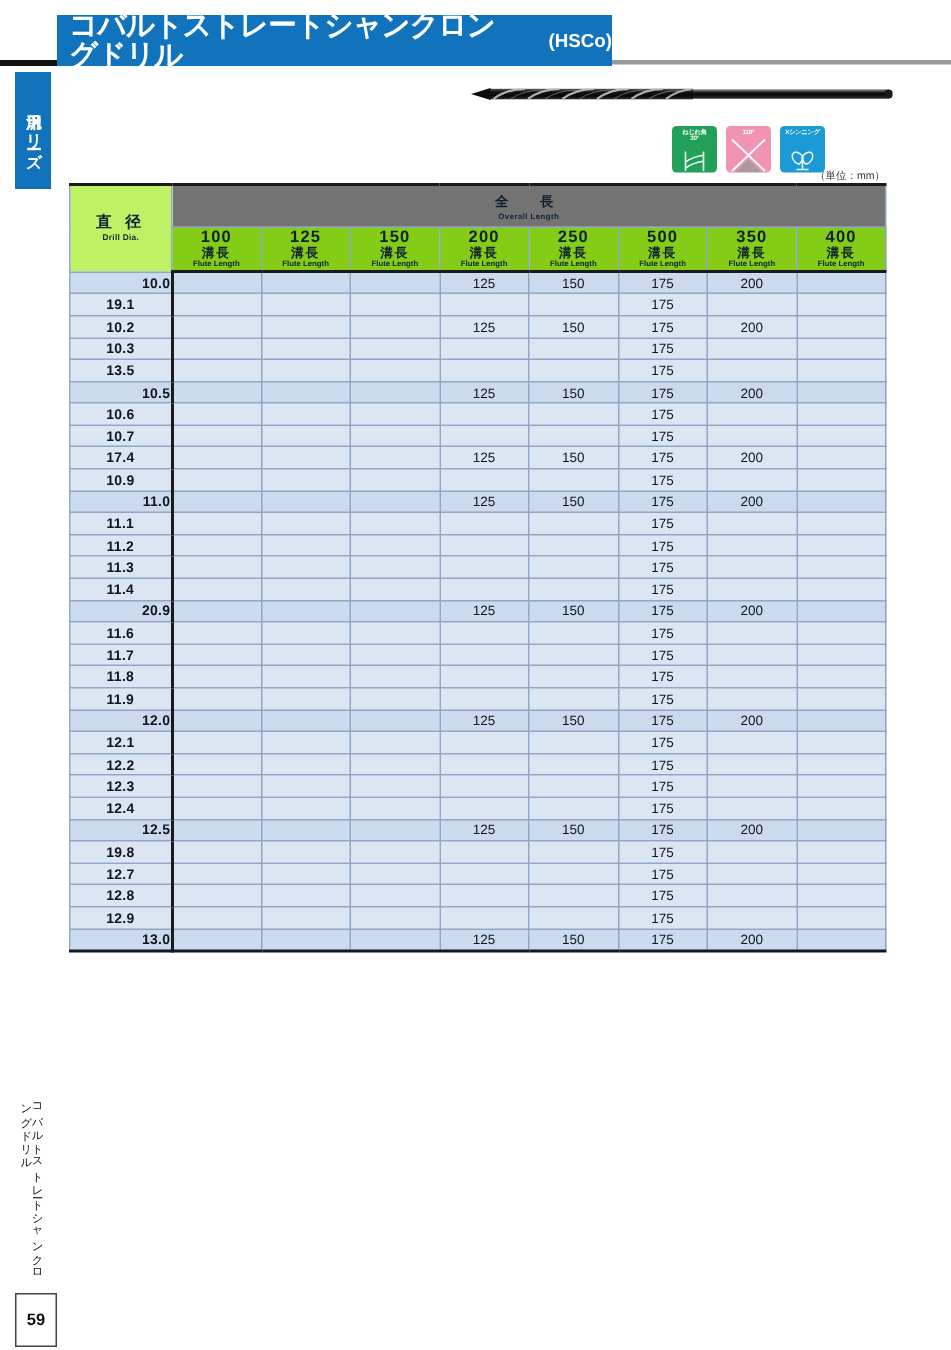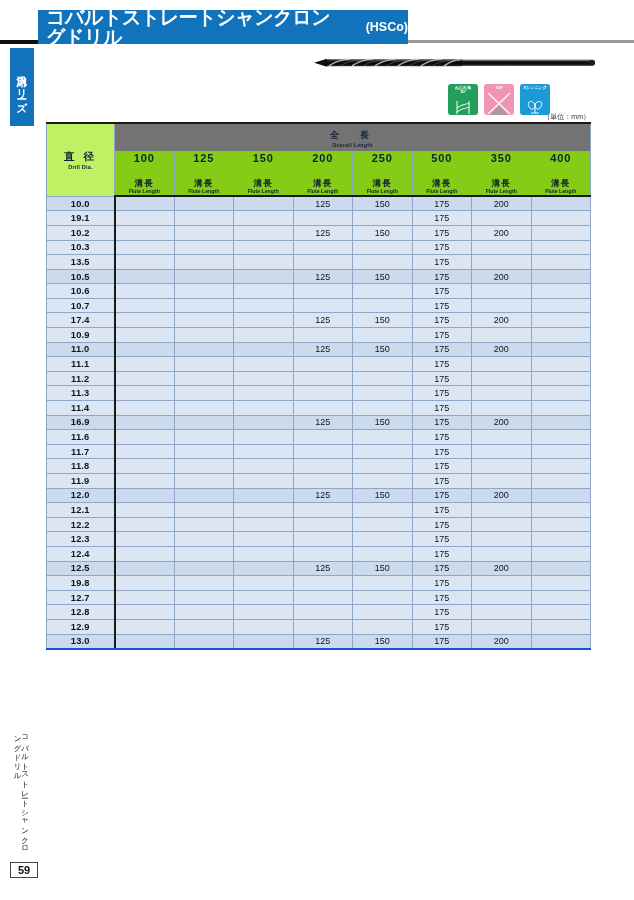--- a/index.html
+++ b/index.html
@@ -138,57 +138,57 @@
   }
   th.overall .ov .j { font-size:9px; font-weight:bold; color:#123; letter-spacing:6px; }
   th.overall .ov .e { font-size:5.2px; color:#123; letter-spacing:0.3px; display:block; margin-top:1px; }
 
   th.len-head {
     background:#84cc16;
     padding:3px 0 4px 0;
     line-height:1.12;
   }
   th.len-head .n { font-size:11px; color:#102030; letter-spacing:0.8px; display:block; }
-  th.len-head .j { font-size:8.5px; font-weight:bold; color:#102030; letter-spacing:1.2px; display:block; margin-top:15px;text-align:center; }
+  th.len-head .j { font-size:8.5px; font-weight:bold; color:#102030; letter-spacing:1.2px; display:block; margin-top:0;text-align:center; }
   th.len-head .e { font-size:5.2px; color:#102030; display:block; margin-top:1px; }
 
   
   tr.row td { height:14.6px; background:#dce6f3; font-size:9px; color:#0d1520; }
   tr.row td.dia {
     font-weight:bold;
     border-right:2px solid #1a1a1a;
     background:#dce6f3;
     font-size:9.3px;
     letter-spacing:0.2px;
   }
   tr.row.major td { background:#ccdaed; }
-  tr.row.major td.dia { background:#ccdaed; }
+  tr.row.major td.dia { background:#ccdaed;text-align:right; }
   tr.row.sep-top td { border-top:1.1px solid #5d7ea8; }
-  tr.row.last td { border-bottom:2px solid #1d4ed8; }
+  tr.row.last td { border-bottom:2px solid #0f172a; }
   thead tr.head-lens th { border-bottom:2px solid #1a1a1a; }
   thead tr.head-top th.overall { border-top:2px solid #1a1a1a; }
   thead tr.head-top th.dia-head { border-top:2px solid #1a1a1a; }
   table.spec { border-left:0.6px solid #6f8cb0; border-right:0.6px solid #6f8cb0; }
 
   
   .vlabel {
     position:absolute; left:12px; top:730px;
     width:18px; height:120px;
     display:flex; align-items:flex-start; justify-content:center;
   }
   .vlabel span {
     writing-mode:vertical-rl;
     font-size:7.5px;
     color:#111111;
     letter-spacing:0.6px;
     line-height:1;
   }
   .pagenum {
     position:absolute; left:10px; top:862px;
-    width:28px; height:16px;
+    width:28px; height:36px;
     border:1px solid #444444;
     display:flex; align-items:center; justify-content:center;
     font-size:11px; font-weight:bold; color:#111111;
     background:#ffffff;
   }
 </style>
 </head>
 <body>
 
 <div class="page">
@@ -522,21 +522,21 @@
             <td></td>
             <td></td>
             <td></td>
             <td></td>
             <td></td>
             <td>175</td>
             <td></td>
             <td></td>
           </tr>
           <tr class="row major sep-top">
-            <td class="dia">16.9</td>
+            <td class="dia">20.9</td>
             <td></td>
             <td></td>
             <td></td>
             <td>125</td>
             <td>150</td>
             <td>175</td>
             <td>200</td>
             <td></td>
           </tr>
           <tr class="row">

